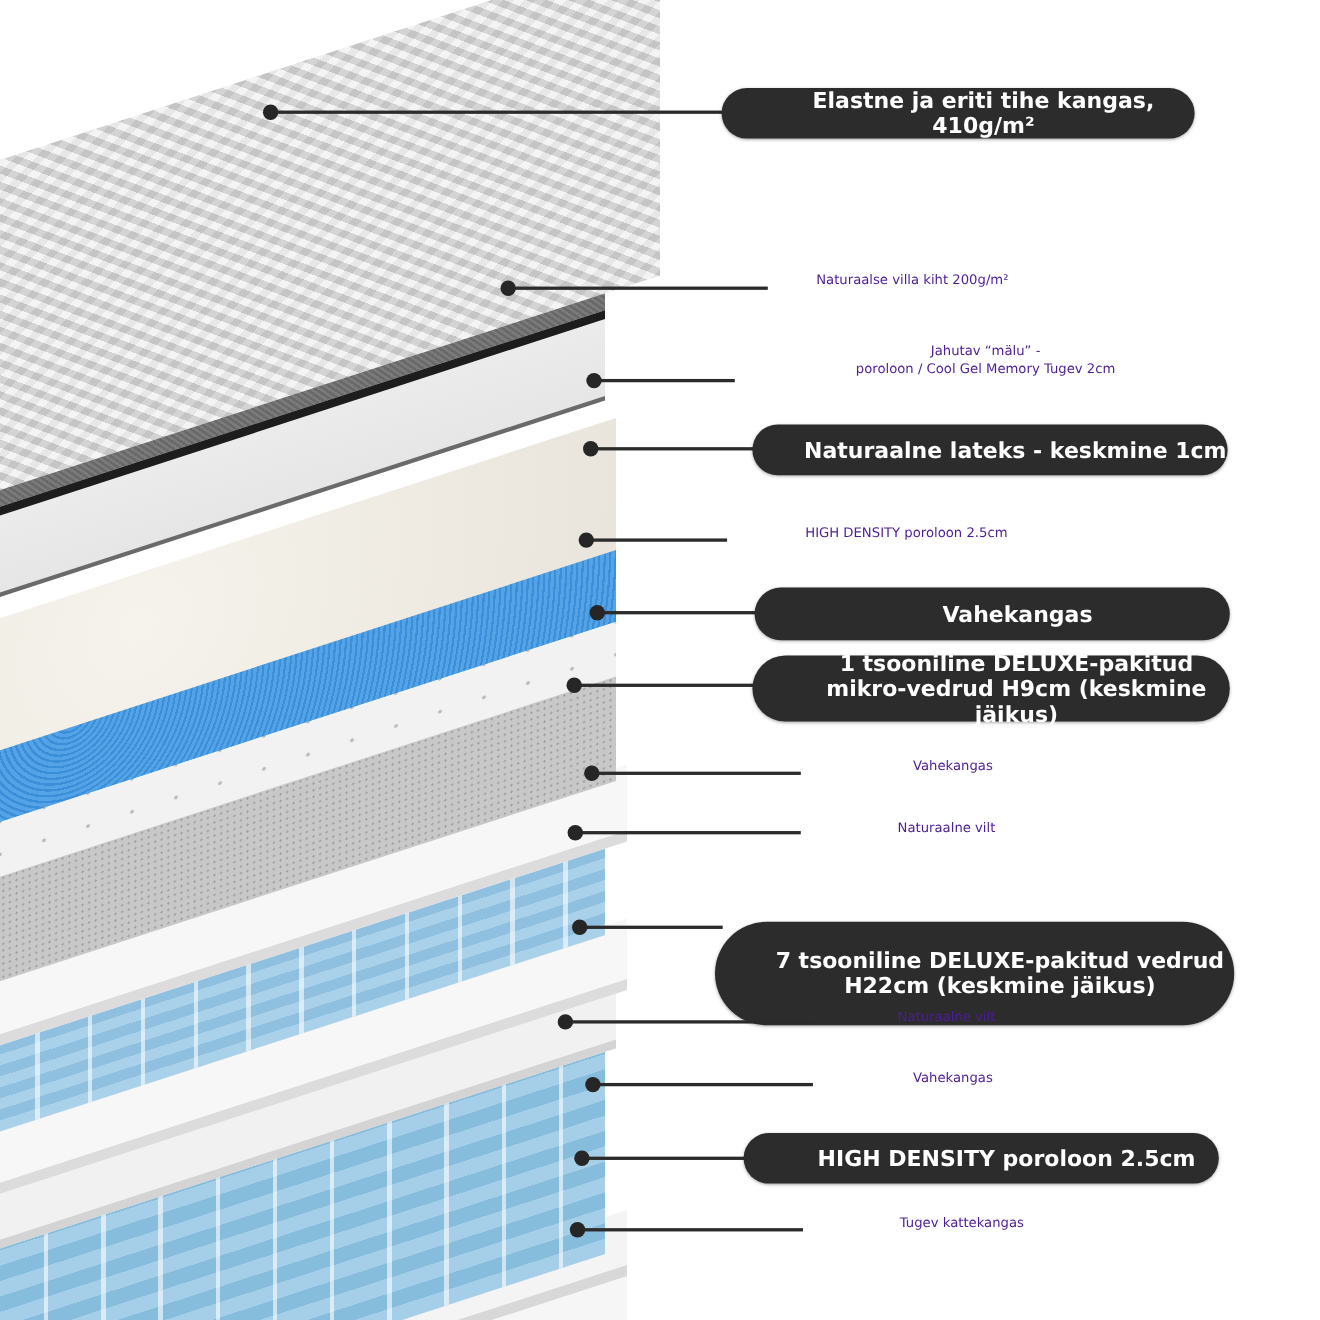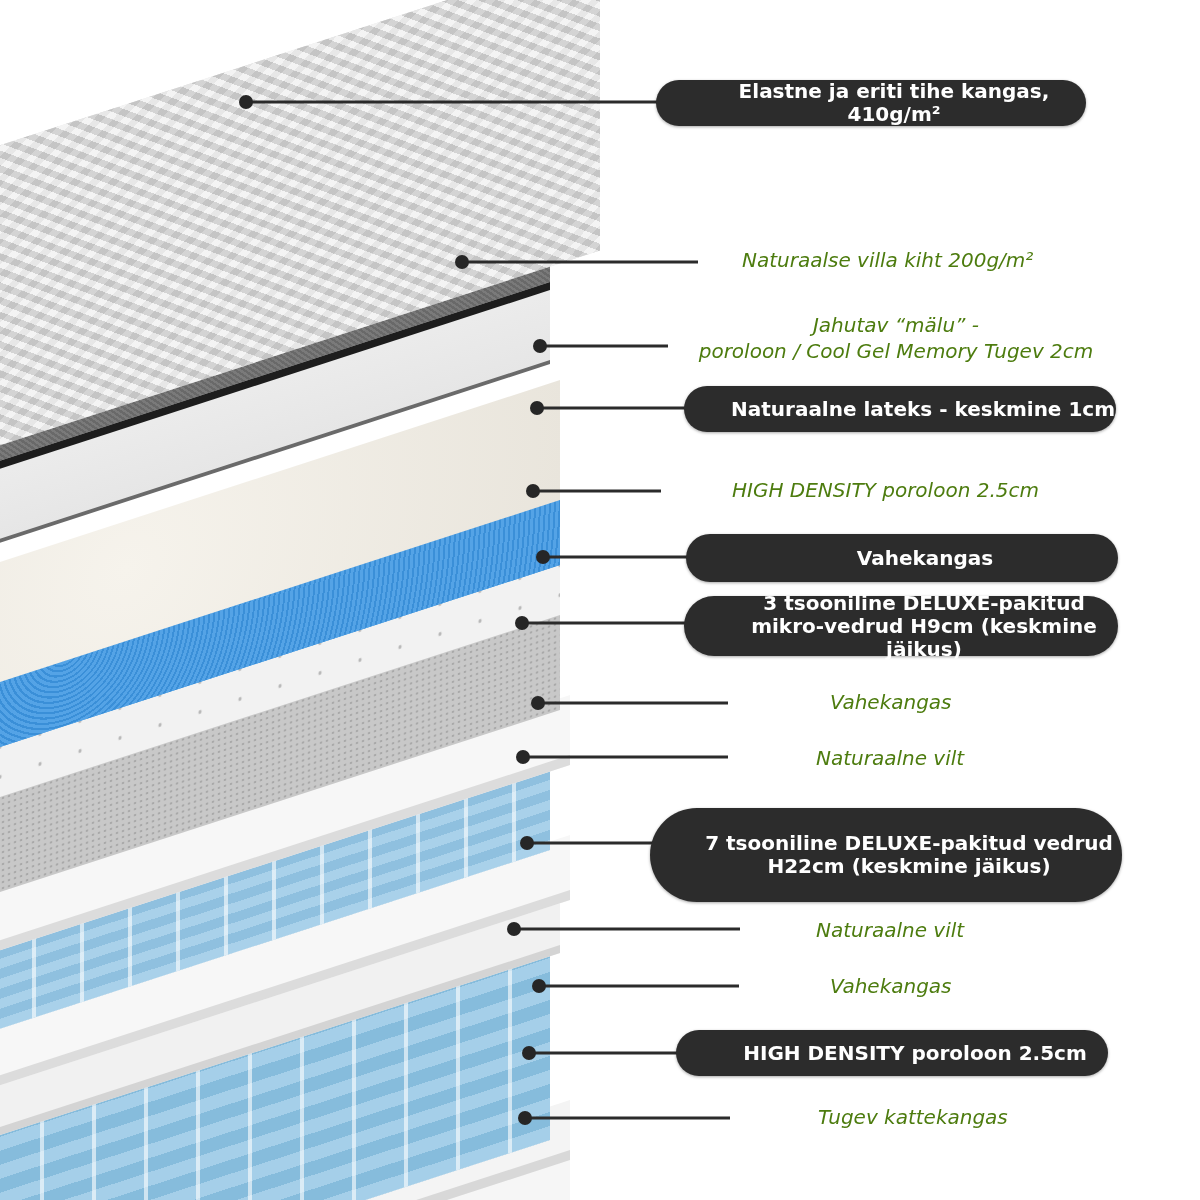--- a/index.html
+++ b/index.html
@@ -60,21 +60,21 @@
                  repeating-linear-gradient(0deg, #a5cfe9 0 14px, #86bcdc 14px 28px);
                transform: skewY(-18deg); transform-origin: right top; }
     .felt2 { left: -60px; top: 1100px; width: 630px; height: 50px; background: #f4f4f4; border-bottom: 10px solid #d8d8d8; transform: skewY(-18deg); transform-origin: right top; }
     .fabric3 { left: -60px; top: 1150px; width: 630px; height: 50px; background: #f6f6f6; border-bottom: 10px solid #d5d5d5; transform: skewY(-18deg); transform-origin: right top; }
 
     
     .callout { position: absolute; left: 0; top: 0; width: 1200px; height: 1200px; pointer-events: none; }
     .dot { position: absolute; width: 14px; height: 14px; border-radius: 50%; background: #262626; transform: translate(-7px,-7px); pointer-events: auto; }
     .line { position: absolute; height: 3px; background: #2b2b2b; transform: translateY(-1.5px); }
 
-    .label { position: absolute; color: #4d7c0f; font-size: 20px; text-align: center; line-height: 1.3; white-space: nowrap; pointer-events: auto; font-style: italic; }
+    .label { position: absolute; color: #4c1d95; font-size: 12px; text-align: center; line-height: 1.3; white-space: nowrap; pointer-events: auto; }
     .pill { position: absolute; background: #2c2c2c; color: #ffffff; font-weight: bold; font-size: 20px;
             border-radius: 30px; display: flex; align-items: center; justify-content: center; text-align: center;
             line-height: 1.15; box-shadow: 0 1px 3px rgba(0,0,0,0.35); pointer-events: auto; }
     .pill span { display: block; margin-left: 46px; }
   </style>
 </head>
 <body>
 
 <div class="illustration">
 
@@ -130,36 +130,36 @@
   <div class="line" style="left:543px; top:557px; width:145px;"></div>
   <div class="dot" style="left:543px; top:557px;"></div>
   <div class="pill" style="left:686px; top:534px; width:432px; height:48px;">
     <span>Vahekangas</span>
   </div>
 
   <div class="line" style="left:522px; top:623px; width:166px;"></div>
   <div class="dot" style="left:522px; top:623px;"></div>
   <div class="pill" style="left:684px; top:596px; width:434px; height:60px;">
     <div>
-      <span>3 tsooniline DELUXE-pakitud</span>
+      <span>1 tsooniline DELUXE-pakitud</span>
       <span>mikro-vedrud H9cm (keskmine jäikus)</span>
     </div>
   </div>
 
   <div class="line" style="left:538px; top:703px; width:190px;"></div>
   <div class="dot" style="left:538px; top:703px;"></div>
   <div class="label" style="left:830px; top:689px;">Vahekangas</div>
 
   <div class="line" style="left:523px; top:757px; width:205px;"></div>
   <div class="dot" style="left:523px; top:757px;"></div>
   <div class="label" style="left:816px; top:745px;">Naturaalne vilt</div>
 
   <div class="line" style="left:527px; top:843px; width:130px;"></div>
   <div class="dot" style="left:527px; top:843px;"></div>
-  <div class="pill" style="left:650px; top:808px; width:472px; height:94px; border-radius:47px;">
+  <div class="pill" style="left:650px; top:838px; width:472px; height:94px; border-radius:47px;">
     <div>
       <span>7 tsooniline DELUXE-pakitud vedrud</span>
       <span>H22cm (keskmine jäikus)</span>
     </div>
   </div>
 
   <div class="line" style="left:514px; top:929px; width:226px;"></div>
   <div class="dot" style="left:514px; top:929px;"></div>
   <div class="label" style="left:816px; top:917px;">Naturaalne vilt</div>
 

